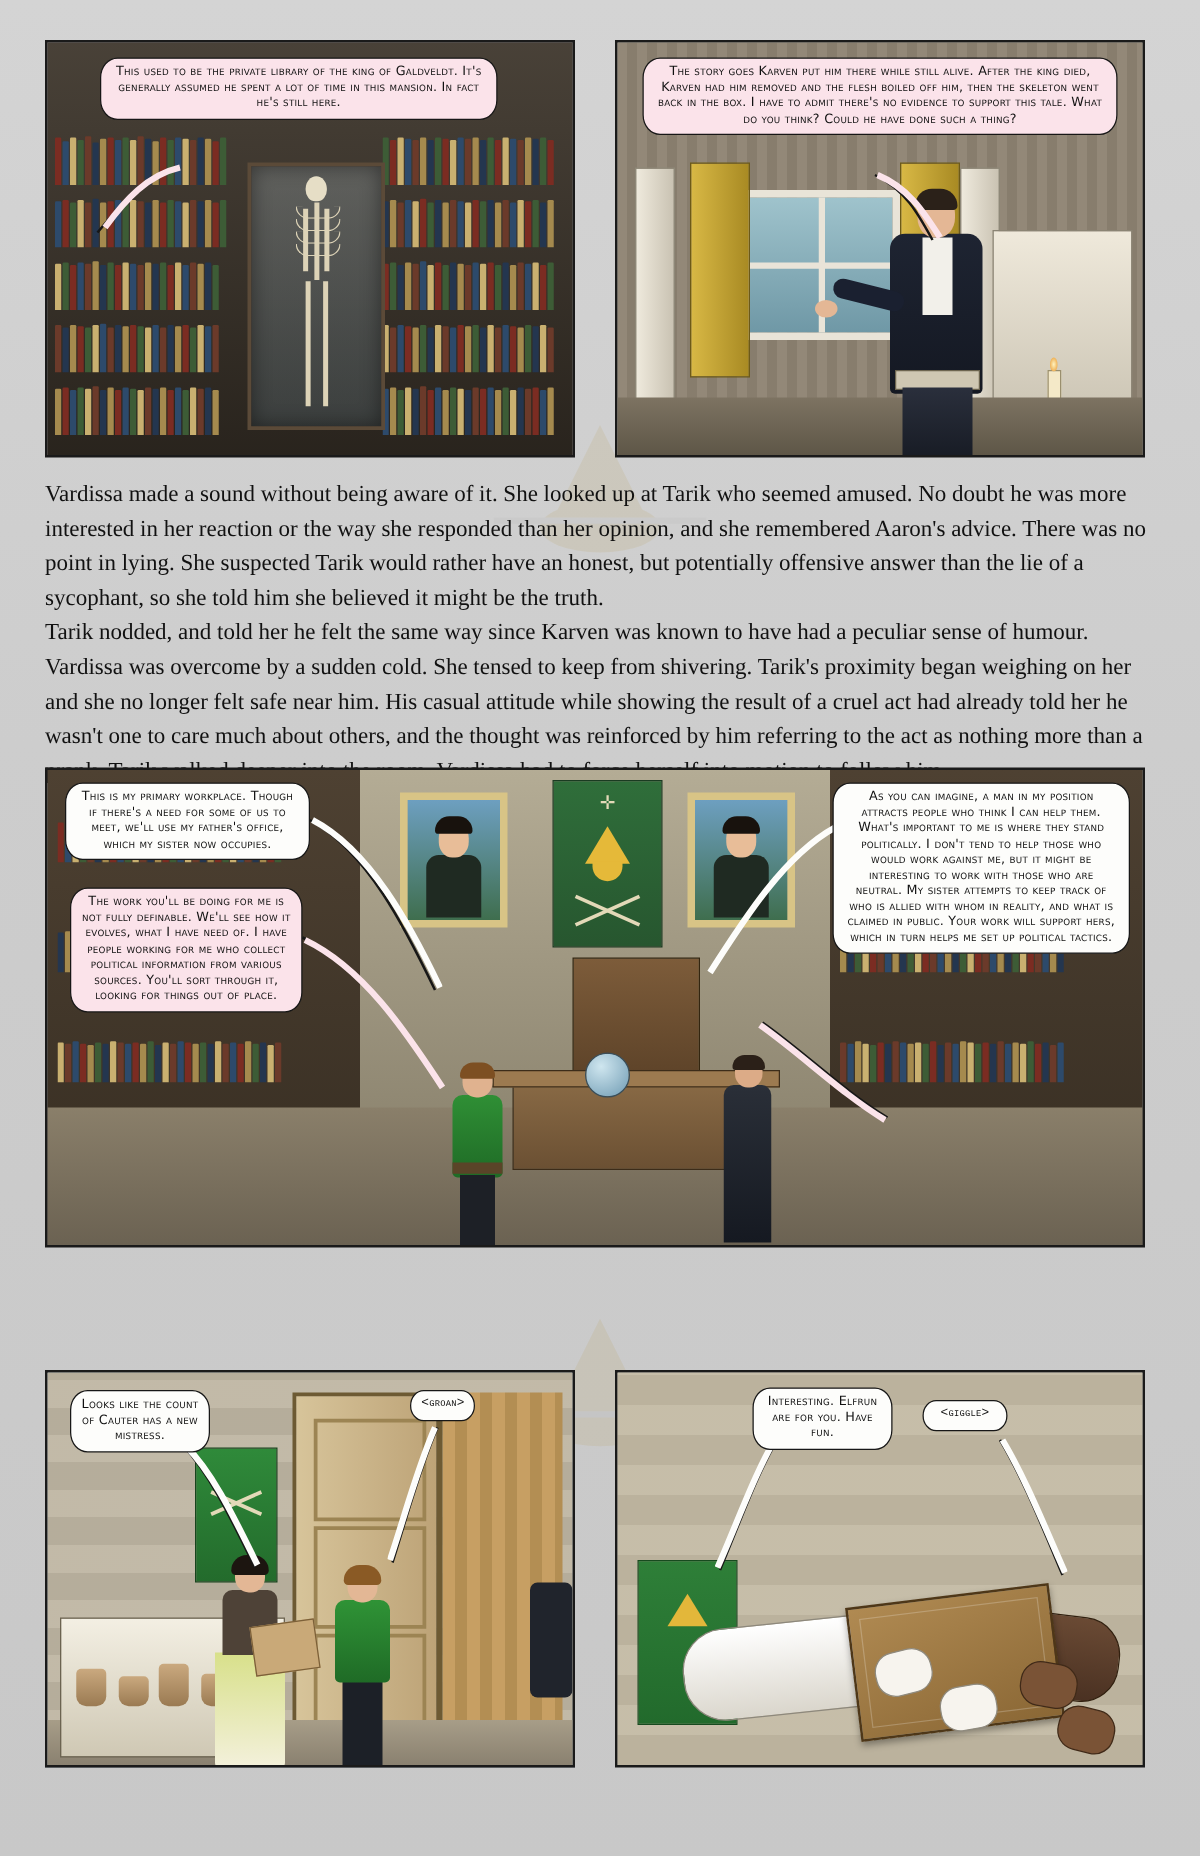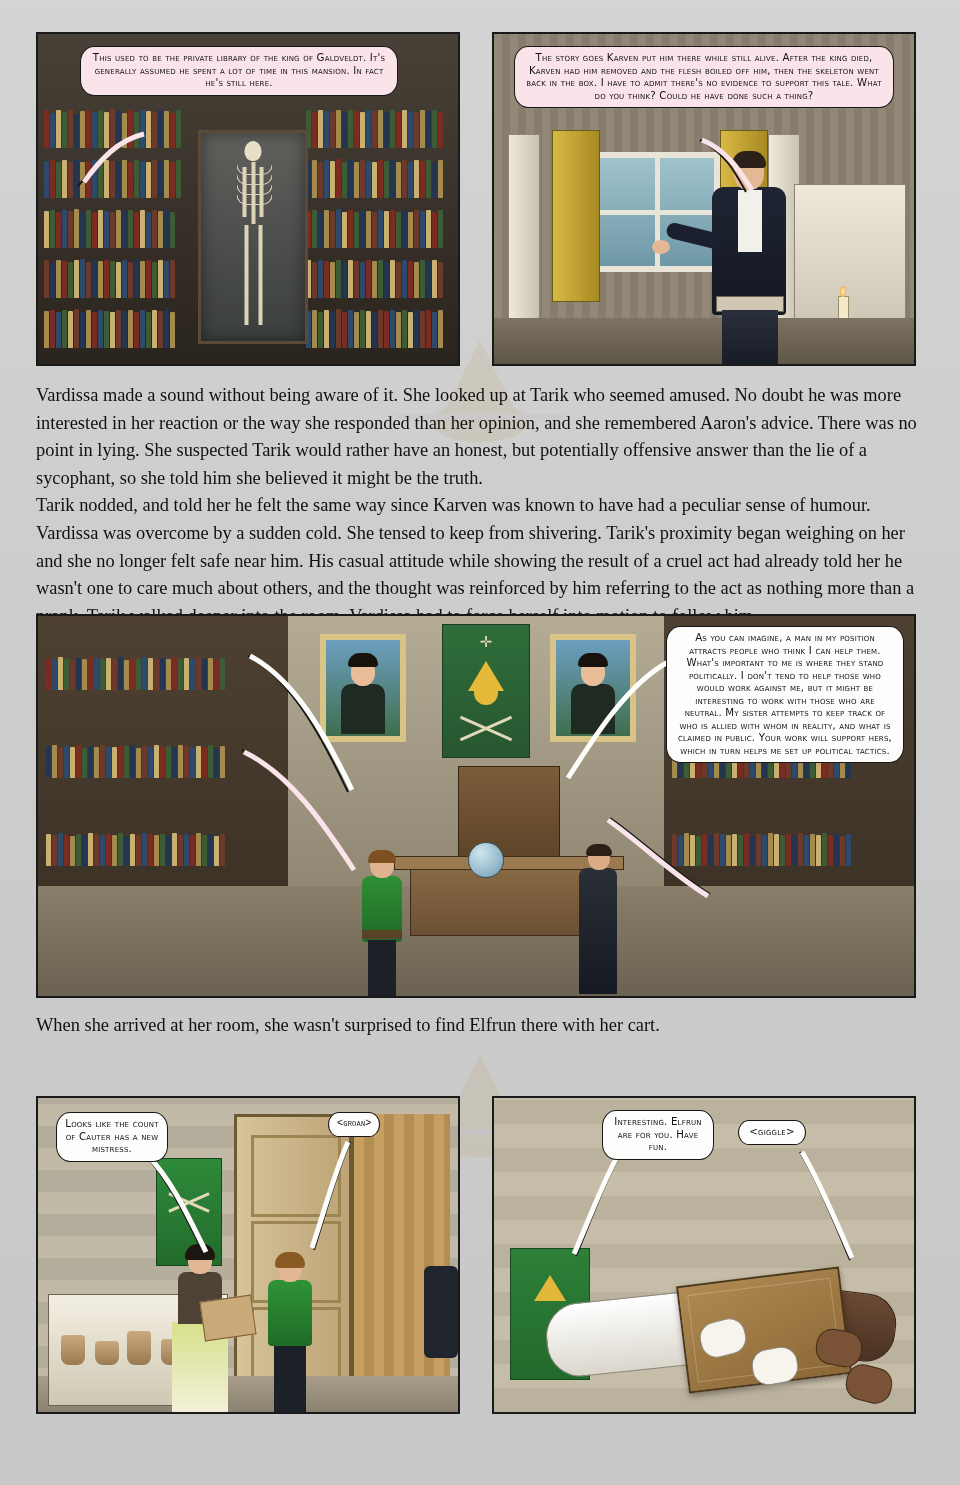--- a/index.html
+++ b/index.html
@@ -931,44 +931,45 @@
       <div class="fg-legs"></div>
       <div class="fg-head"></div>
       <div class="fg-hair"></div>
     </div>
     <div class="figure-dark">
       <div class="fd-body"></div>
       <div class="fd-head"></div>
       <div class="fd-hair"></div>
     </div>
 
+    <div class="balloon white" style="left:14px; top:10px; width:196px;">This is my primary workplace. Though if there's a need for some of us to meet, we'll use my father's office, which my sister now occupies.</div>
     <svg class="tail" style="left:206px; top:36px; width:110px; height:150px;" viewBox="0 0 110 150">
       <path d="M4,4 C50,30 80,90 104,140" stroke="#171717" stroke-width="2" fill="none"></path>
       <path d="M6,4 C52,28 84,88 108,138" stroke="#fdfdfb" stroke-width="5" fill="none"></path>
     </svg>
 
+    <div class="balloon pink" style="left:18px; top:94px; width:186px;">The work you'll be doing for me is not fully definable. We'll see how it evolves, what I have need of. I have people working for me who collect political information from various sources. You'll sort through it, looking for things out of place.</div>
     <svg class="tail" style="left:200px; top:130px; width:120px; height:130px;" viewBox="0 0 120 130">
       <path d="M4,4 C50,26 84,76 114,122" stroke="#171717" stroke-width="2" fill="none"></path>
       <path d="M6,6 C52,28 86,78 116,124" stroke="#fbe3ea" stroke-width="5" fill="none"></path>
     </svg>
 
     <div class="balloon white" style="right:10px; top:10px; width:238px;">As you can imagine, a man in my position attracts people who think I can help them. What's important to me is where they stand politically. I don't tend to help those who would work against me, but it might be interesting to work with those who are neutral. My sister attempts to keep track of who is allied with whom in reality, and what is claimed in public. Your work will support hers, which in turn helps me set up political tactics.</div>
     <svg class="tail" style="right:240px; top:40px; width:110px; height:130px;" viewBox="0 0 110 130">
       <path d="M106,4 C66,26 34,76 6,120" stroke="#171717" stroke-width="2" fill="none"></path>
       <path d="M104,6 C64,28 32,78 4,122" stroke="#fdfdfb" stroke-width="5" fill="none"></path>
     </svg>
 
     <svg class="tail" style="right:200px; top:196px; width:110px; height:90px;" viewBox="0 0 110 90">
       <path d="M106,82 C70,60 40,30 6,6" stroke="#171717" stroke-width="2" fill="none"></path>
       <path d="M104,84 C68,62 38,32 4,8" stroke="#fbe3ea" stroke-width="5" fill="none"></path>
     </svg>
   </div>
 
   <div class="prose" style="top:1012px;">
-    <p>When she arrived at her room, she wasn't surprised to find Elfrun there with her cart.</p>
   </div>
 
   <div class="panel p4">
     <div class="p4bg"></div>
     <div class="p4-wall"></div>
     <div class="woodwall"></div>
     <div class="door">
       <span class="pnl" style="top:18px"></span>
       <span class="pnl" style="top:104px"></span>
       <span class="pnl" style="top:190px"></span>
@@ -1028,20 +1029,20 @@
     <div class="hand w" style="left:206px; top:222px; transform:rotate(-14deg);"></div>
     <div class="hand d" style="left:322px; top:232px; transform:rotate(10deg);"></div>
     <div class="hand d" style="left:352px; top:268px; transform:rotate(14deg);"></div>
 
     <div class="balloon white" style="left:108px; top:12px; width:112px;">Interesting. Elfrun are for you. Have fun.</div>
     <svg class="tail" style="left:78px; top:46px; width:60px; height:120px;" viewBox="0 0 60 120">
       <path d="M52,4 C34,34 20,74 4,112" stroke="#171717" stroke-width="2" fill="none"></path>
       <path d="M50,4 C32,34 18,74 2,110" stroke="#fdfdfb" stroke-width="5" fill="none"></path>
     </svg>
 
-    <div class="balloon white" style="left:244px; top:22px; width:68px;">&lt;giggle&gt;</div>
+    <div class="balloon white" style="left:244px; top:22px; width:68px;font-family:Liberation Mono, monospace;">&lt;giggle&gt;</div>
     <svg class="tail" style="left:300px; top:50px; width:60px; height:120px;" viewBox="0 0 60 120">
       <path d="M6,4 C24,34 40,74 56,112" stroke="#171717" stroke-width="2" fill="none"></path>
       <path d="M8,4 C26,34 42,74 58,110" stroke="#fdfdfb" stroke-width="5" fill="none"></path>
     </svg>
   </div>
 
 </div>
 
 </body></html>

